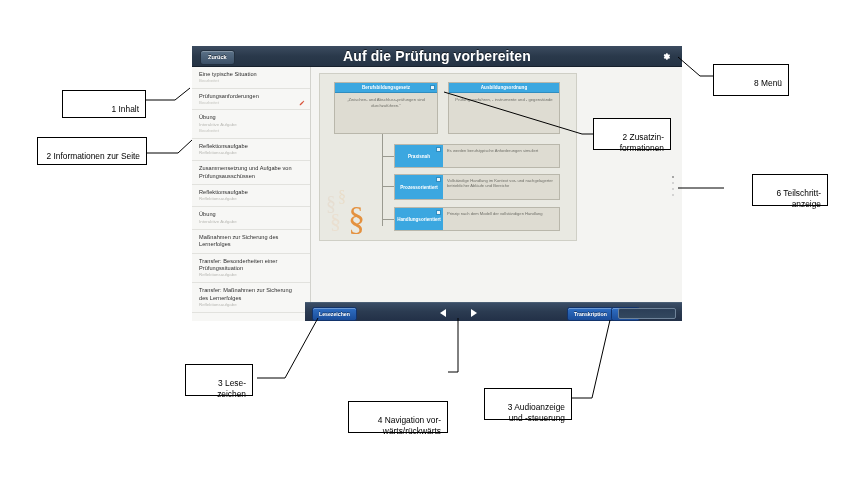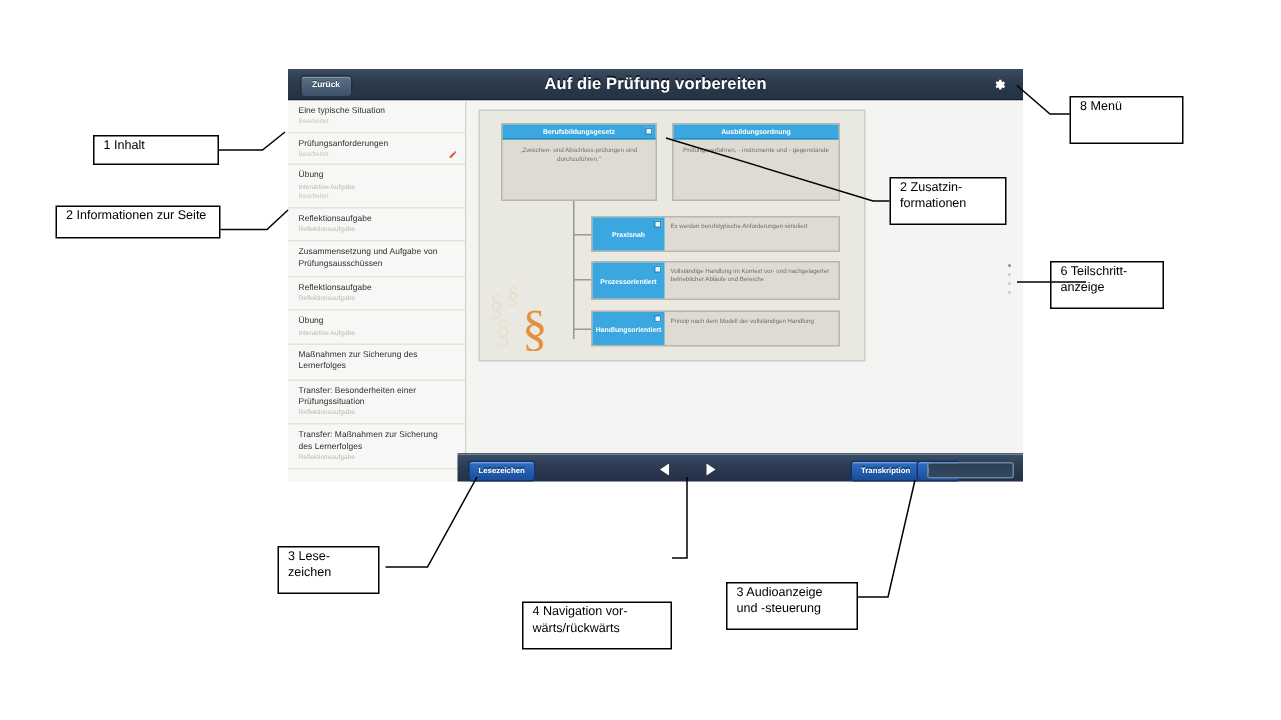--- a/index.html
+++ b/index.html
@@ -17,21 +17,21 @@
   
   #app-header{
     position:absolute;left:192px;top:46px;width:490px;height:21px;
     background:linear-gradient(180deg,#3c4c60 0%,#2a394b 50%,#253344 100%);
     border-bottom:1px solid #16202c;
     box-sizing:border-box;
   }
   #header-title{
     position:absolute;left:0;top:0;width:490px;height:21px;
     line-height:21px;text-align:center;color:#ffffff;
-    font-size:11px;font-weight:bold;letter-spacing:.1px;
+    font-size:14px;font-weight:bold;letter-spacing:.1px;
     text-shadow:0 -1px 0 rgba(0,0,0,.6);
   }
   #back-button{
     position:absolute;left:8px;top:4px;height:13px;padding:0 7px;
     line-height:13px;border-radius:3px;
     background:linear-gradient(180deg,#5b7288 0%,#3c5067 100%);
     border:1px solid #22303f;color:#fff;font-size:5.6px;font-weight:bold;
     text-shadow:0 -1px 0 rgba(0,0,0,.5);
     box-shadow:inset 0 1px 0 rgba(255,255,255,.25);
   }
@@ -137,21 +137,21 @@
   }
   .step-dot{
     width:2.4px;height:2.4px;background:#c9c9c9;border-radius:50%;
     margin-bottom:3.6px;
   }
   .step-dot.active{background:#8d8d8d;}
   
   .callout{
     position:absolute;border:1px solid #000;background:#fff;
     font-size:8.4px;color:#000;line-height:11px;
-    padding:0 6px;box-sizing:border-box;
+    padding:13px 6px;box-sizing:border-box;text-align:right;
   }
 </style>
 </head>
 <body>
 
 <div id="app-frame"></div>
 
 <div id="app-header">
   <div id="header-title">Auf die Prüfung vorbereiten</div>
   <div id="back-button">Zurück</div>
@@ -282,21 +282,21 @@
   </div>
 
 <div class="callout" style="left:62px;top:90px;width:84px;height:20px;">1 Inhalt</div>
 <div class="callout" style="left:37px;top:137px;width:110px;height:22px;white-space:pre-line;">2 Informationen zur Seite</div>
 <div class="callout" style="left:185px;top:364px;width:68px;height:32px;white-space:pre-line;">3 Lese-
 zeichen</div>
 <div class="callout" style="left:348px;top:364px;width:100px;height:32px;white-space:pre-line;margin-top:37px;">4 Navigation vor-
 wärts/rückwärts</div>
 <div class="callout" style="left:484px;top:388px;width:88px;height:32px;white-space:pre-line;">3 Audioanzeige
 und -steuerung</div>
-<div class="callout" style="left:700px;top:174px;width:76px;height:32px;white-space:pre-line;">6 Teilschritt-
+<div class="callout" style="left:752px;top:174px;width:76px;height:32px;white-space:pre-line;">6 Teilschritt-
 anzeige</div>
 <div class="callout" style="left:593px;top:118px;width:78px;height:32px;white-space:pre-line;">2 Zusatzin-
 formationen</div>
 <div class="callout" style="left:713px;top:64px;width:76px;height:32px;">8 Menü</div>
 
 <svg style="position:absolute;left:0;top:0;width:854px;height:480px;pointer-events:none;">
 
   <path d="M146,100 L175,100 L190,88" stroke="#000" stroke-width="1" fill="none"></path>
 
   <path d="M147,153 L178,153 L192,140" stroke="#000" stroke-width="1" fill="none"></path>

